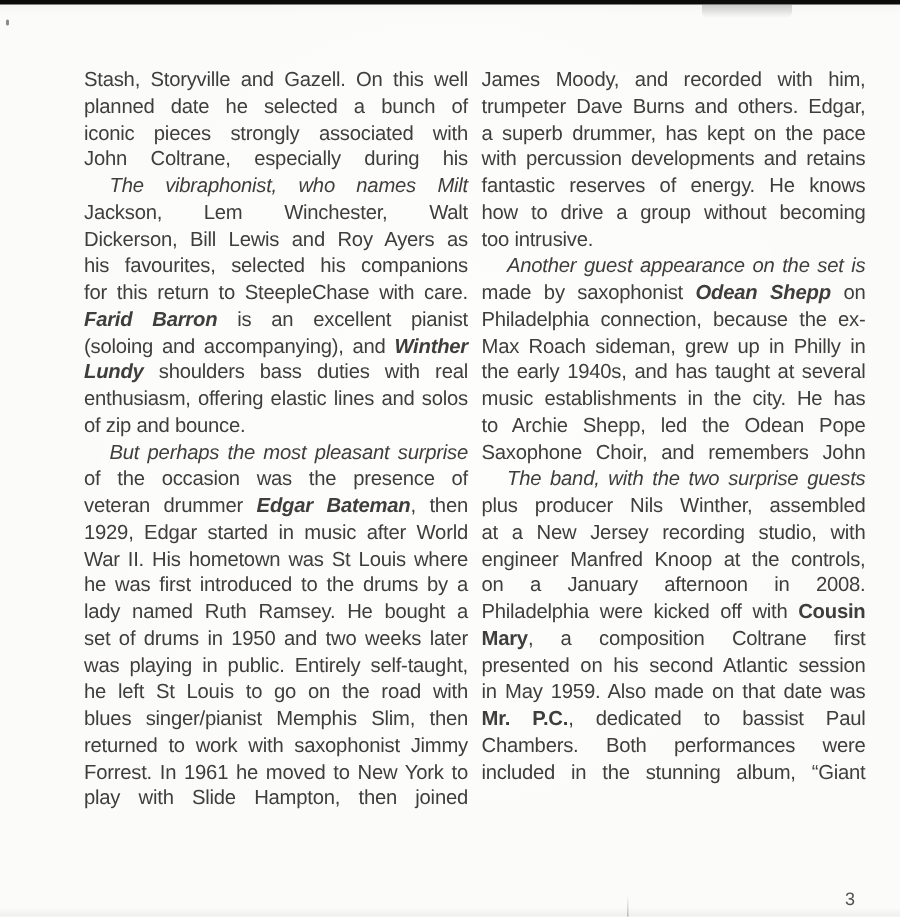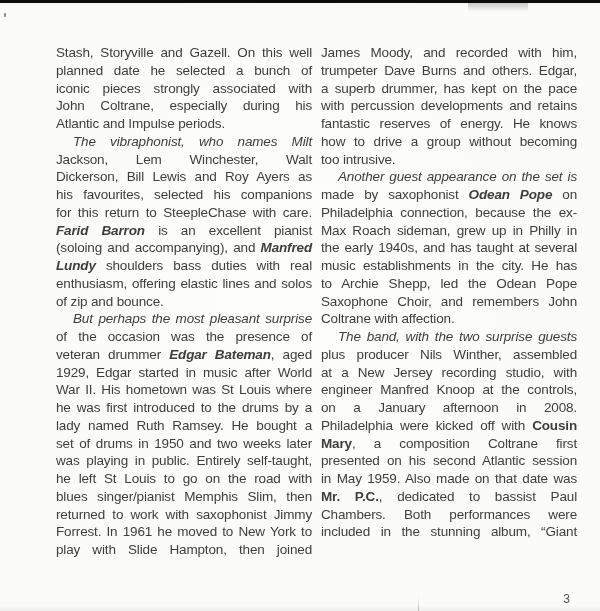--- a/index.html
+++ b/index.html
@@ -64,34 +64,33 @@
 <div class="page">
   <div class="top-edge"></div>
   <div class="top-right-smudge"></div>
   <div class="speck"></div>
 
   <div class="col col-left" id="col-left">
       <div class="line j"><span>Stash, Storyville and Gazell. On this well</span></div>
       <div class="line j"><span>planned date he selected a bunch of</span></div>
       <div class="line j"><span>iconic pieces strongly associated with</span></div>
       <div class="line j"><span>John Coltrane, especially during his</span></div>
-      <div class="line"><span>Atlantic and Impulse periods.</span></div>
       <div class="line j ind"><span>The vibraphonist, who names Milt</span></div>
       <div class="line j"><span>Jackson, Lem Winchester, Walt</span></div>
       <div class="line j"><span>Dickerson, Bill Lewis and Roy Ayers as</span></div>
       <div class="line j"><span>his favourites, selected his companions</span></div>
       <div class="line j"><span>for this return to SteepleChase with care.</span></div>
       <div class="line j"><span class="bi">Farid Barron</span><span> is an excellent pianist</span></div>
-      <div class="line j"><span>(soloing and accompanying), and </span><span class="bi">Manfred</span></div>
+      <div class="line j"><span>(soloing and accompanying), and </span><span class="bi">Winther</span></div>
       <div class="line j"><span class="bi">Lundy</span><span> shoulders bass duties with real</span></div>
       <div class="line j"><span>enthusiasm, offering elastic lines and solos</span></div>
       <div class="line"><span>of zip and bounce.</span></div>
       <div class="line j ind"><span>But perhaps the most pleasant surprise</span></div>
       <div class="line j"><span>of the occasion was the presence of</span></div>
-      <div class="line j"><span>veteran drummer </span><span class="bi">Edgar Bateman</span><span>, aged</span></div>
+      <div class="line j"><span>veteran drummer </span><span class="bi">Edgar Bateman</span><span>, then</span></div>
       <div class="line j"><span>1929, Edgar started in music after World</span></div>
       <div class="line j"><span>War II. His hometown was St Louis where</span></div>
       <div class="line j"><span>he was first introduced to the drums by a</span></div>
       <div class="line j"><span>lady named Ruth Ramsey. He bought a</span></div>
       <div class="line j"><span>set of drums in 1950 and two weeks later</span></div>
       <div class="line j"><span>was playing in public. Entirely self-taught,</span></div>
       <div class="line j"><span>he left St Louis to go on the road with</span></div>
       <div class="line j"><span>blues singer/pianist Memphis Slim, then</span></div>
       <div class="line j"><span>returned to work with saxophonist Jimmy</span></div>
       <div class="line j"><span>Forrest. In 1961 he moved to New York to</span></div>
@@ -99,28 +98,27 @@
     </div>
   <div class="col col-right" id="col-right">
       <div class="line j"><span>James Moody, and recorded with him,</span></div>
       <div class="line j"><span>trumpeter Dave Burns and others. Edgar,</span></div>
       <div class="line j"><span>a superb drummer, has kept on the pace</span></div>
       <div class="line j"><span>with percussion developments and retains</span></div>
       <div class="line j"><span>fantastic reserves of energy. He knows</span></div>
       <div class="line j"><span>how to drive a group without becoming</span></div>
       <div class="line"><span>too intrusive.</span></div>
       <div class="line j ind"><span>Another guest appearance on the set is</span></div>
-      <div class="line j"><span>made by saxophonist </span><span class="bi">Odean Pope</span><span> on</span></div>
+      <div class="line j"><span>made by saxophonist </span><span class="bi">Odean Shepp</span><span> on</span></div>
       <div class="line j"><span>Philadelphia connection, because the ex-</span></div>
       <div class="line j"><span>Max Roach sideman, grew up in Philly in</span></div>
       <div class="line j"><span>the early 1940s, and has taught at several</span></div>
       <div class="line j"><span>music establishments in the city. He has</span></div>
       <div class="line j"><span>to Archie Shepp, led the Odean Pope</span></div>
       <div class="line j"><span>Saxophone Choir, and remembers John</span></div>
-      <div class="line"><span>Coltrane with affection.</span></div>
       <div class="line j ind"><span>The band, with the two surprise guests</span></div>
       <div class="line j"><span>plus producer Nils Winther, assembled</span></div>
       <div class="line j"><span>at a New Jersey recording studio, with</span></div>
       <div class="line j"><span>engineer Manfred Knoop at the controls,</span></div>
       <div class="line j"><span>on a January afternoon in 2008.</span></div>
       <div class="line j"><span>Philadelphia were kicked off with </span><span class="b">Cousin</span></div>
       <div class="line j"><span class="b">Mary</span><span>, a composition Coltrane first</span></div>
       <div class="line j"><span>presented on his second Atlantic session</span></div>
       <div class="line j"><span>in May 1959. Also made on that date was</span></div>
       <div class="line j"><span class="b">Mr. P.C.</span><span>, dedicated to bassist Paul</span></div>

